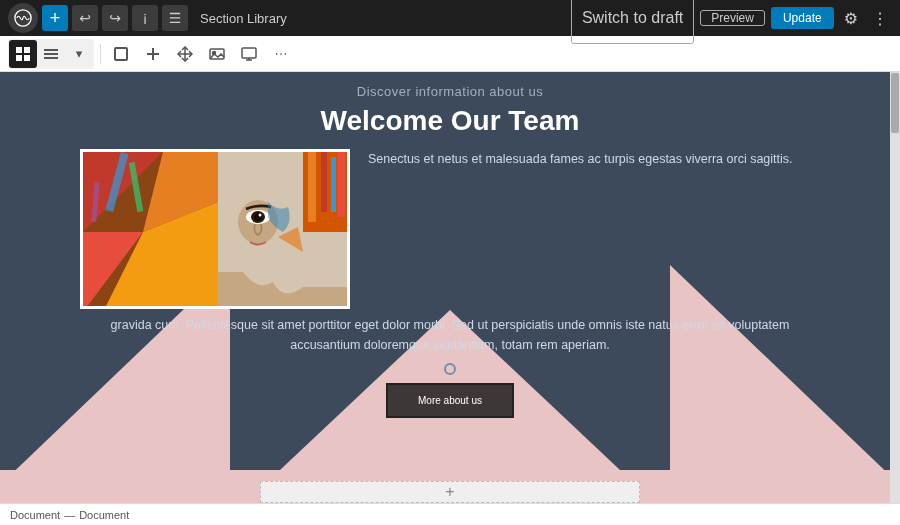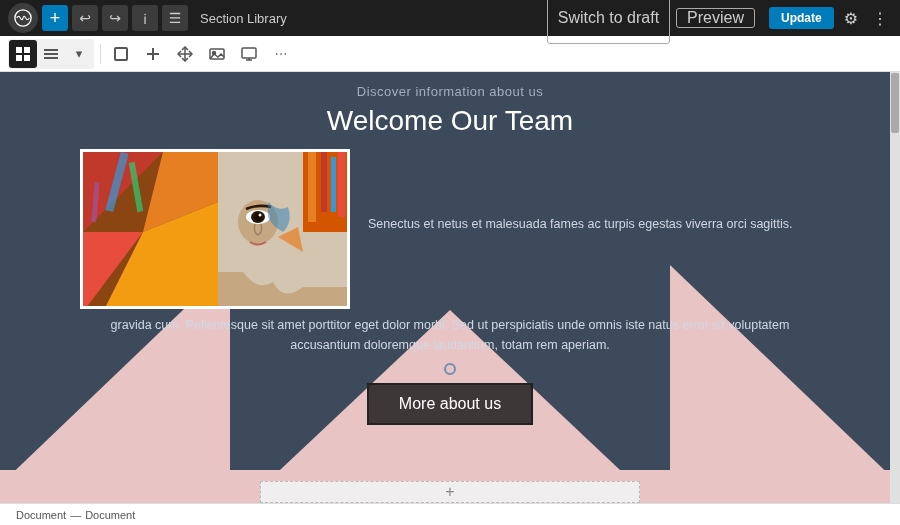--- a/index.html
+++ b/index.html
@@ -32,25 +32,25 @@
     }
     .top-bar-btn.accent { background: #007cba; color: white; font-size: 18px; }
     .top-bar-title { color: #ccc; font-size: 13px; margin: 0 8px; }
     .top-bar-right { display: flex; align-items: center; gap: 6px; }
     .btn-switch-draft {
       background: none; border: 1px solid #aaa; color: #ccc;
       padding: 16px 10px; border-radius: 3px; font-size: 16px; cursor: pointer;
     }
     .btn-preview {
       background: none; border: 1px solid #aaa; color: #ccc;
-      padding: 0 10px; border-radius: 3px; font-size: 16px; cursor: pointer;
+      padding: 0 10px; border-radius: 3px; font-size: 12px; cursor: pointer;
     }
     .btn-update {
       background: #007cba; border: none; color: white;
-      padding: 4px 12px; border-radius: 3px; font-size: 12px; cursor: pointer; font-weight: 700; margin-left: 8px;
+      padding: 4px 12px; border-radius: 3px; font-size: 12px; cursor: pointer; font-weight: 400;
     }
     .top-bar-icon { color: #ccc; font-size: 16px; padding: 0 4px; cursor: pointer; }
 
     
     .toolbar-row {
       height: 36px;
       background: white;
       border-bottom: 1px solid #ddd;
       display: flex;
       align-items: center;
@@ -150,32 +150,32 @@
     .subtitle-text {
       color: #a0b0c0;
       font-size: 13px;
       margin-top: 12px;
       letter-spacing: 0.5px;
     }
 
     .main-title {
       color: white;
       font-size: 28px;
-      font-weight: 400;
+      font-weight: 700;
       margin-top: 6px;
       text-align: center;
     }
 
     .content-row {
       display: flex;
       gap: 18px;
       padding: 0 80px;
       margin-top: 12px;
       width: 100%;
-      align-items: center;
+      align-items: flex-start;
     }
 
     .team-image {
       width: 270px;
       height: 160px;
       flex-shrink: 0;
       border: 3px solid white;
       overflow: hidden;
       position: relative;
       background: #666;
@@ -216,39 +216,39 @@
       border: 2px solid #7090b0;
       border-radius: 50%;
       margin: 8px auto 8px;
     }
 
     .more-about-btn {
       border: 2px solid #222;
       background: rgba(30,30,30,0.85);
       color: white;
       padding: 10px 30px;
-      font-size: 16px;
+      font-size: 10px;
       cursor: pointer;
       display: block;
       margin: 0 auto;
       position: relative;
       z-index: 5;
       text-align: center;
     }
 
     
     .status-bar {
       position: absolute;
       bottom: 0; left: 0; right: 0;
       height: 22px;
       background: white;
       border-top: 1px solid #ddd;
       display: flex;
       align-items: center;
-      padding: 0 16px;
+      padding: 0 10px;
       font-size: 11px;
       color: #555;
       gap: 4px;
       z-index: 200;
     }
 
     
     .scrollbar {
       width: 10px;
       background: #e0e0e0;

